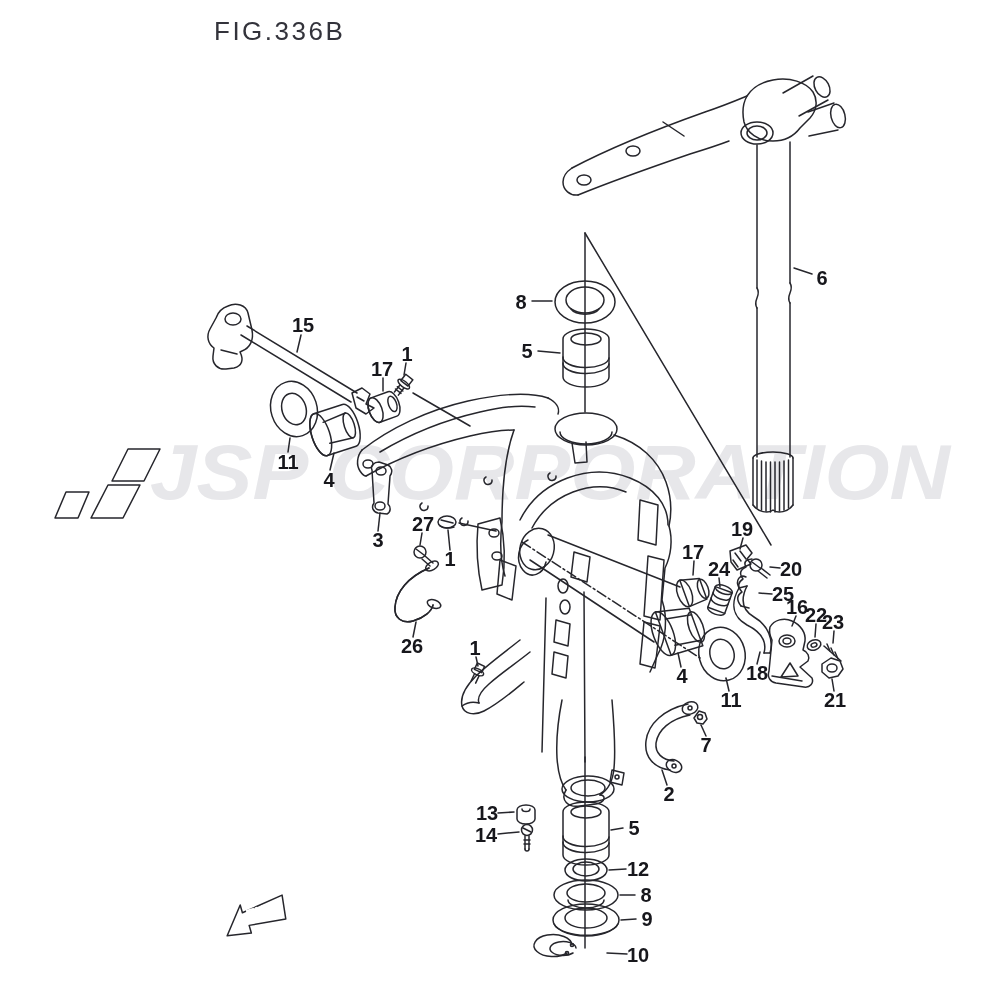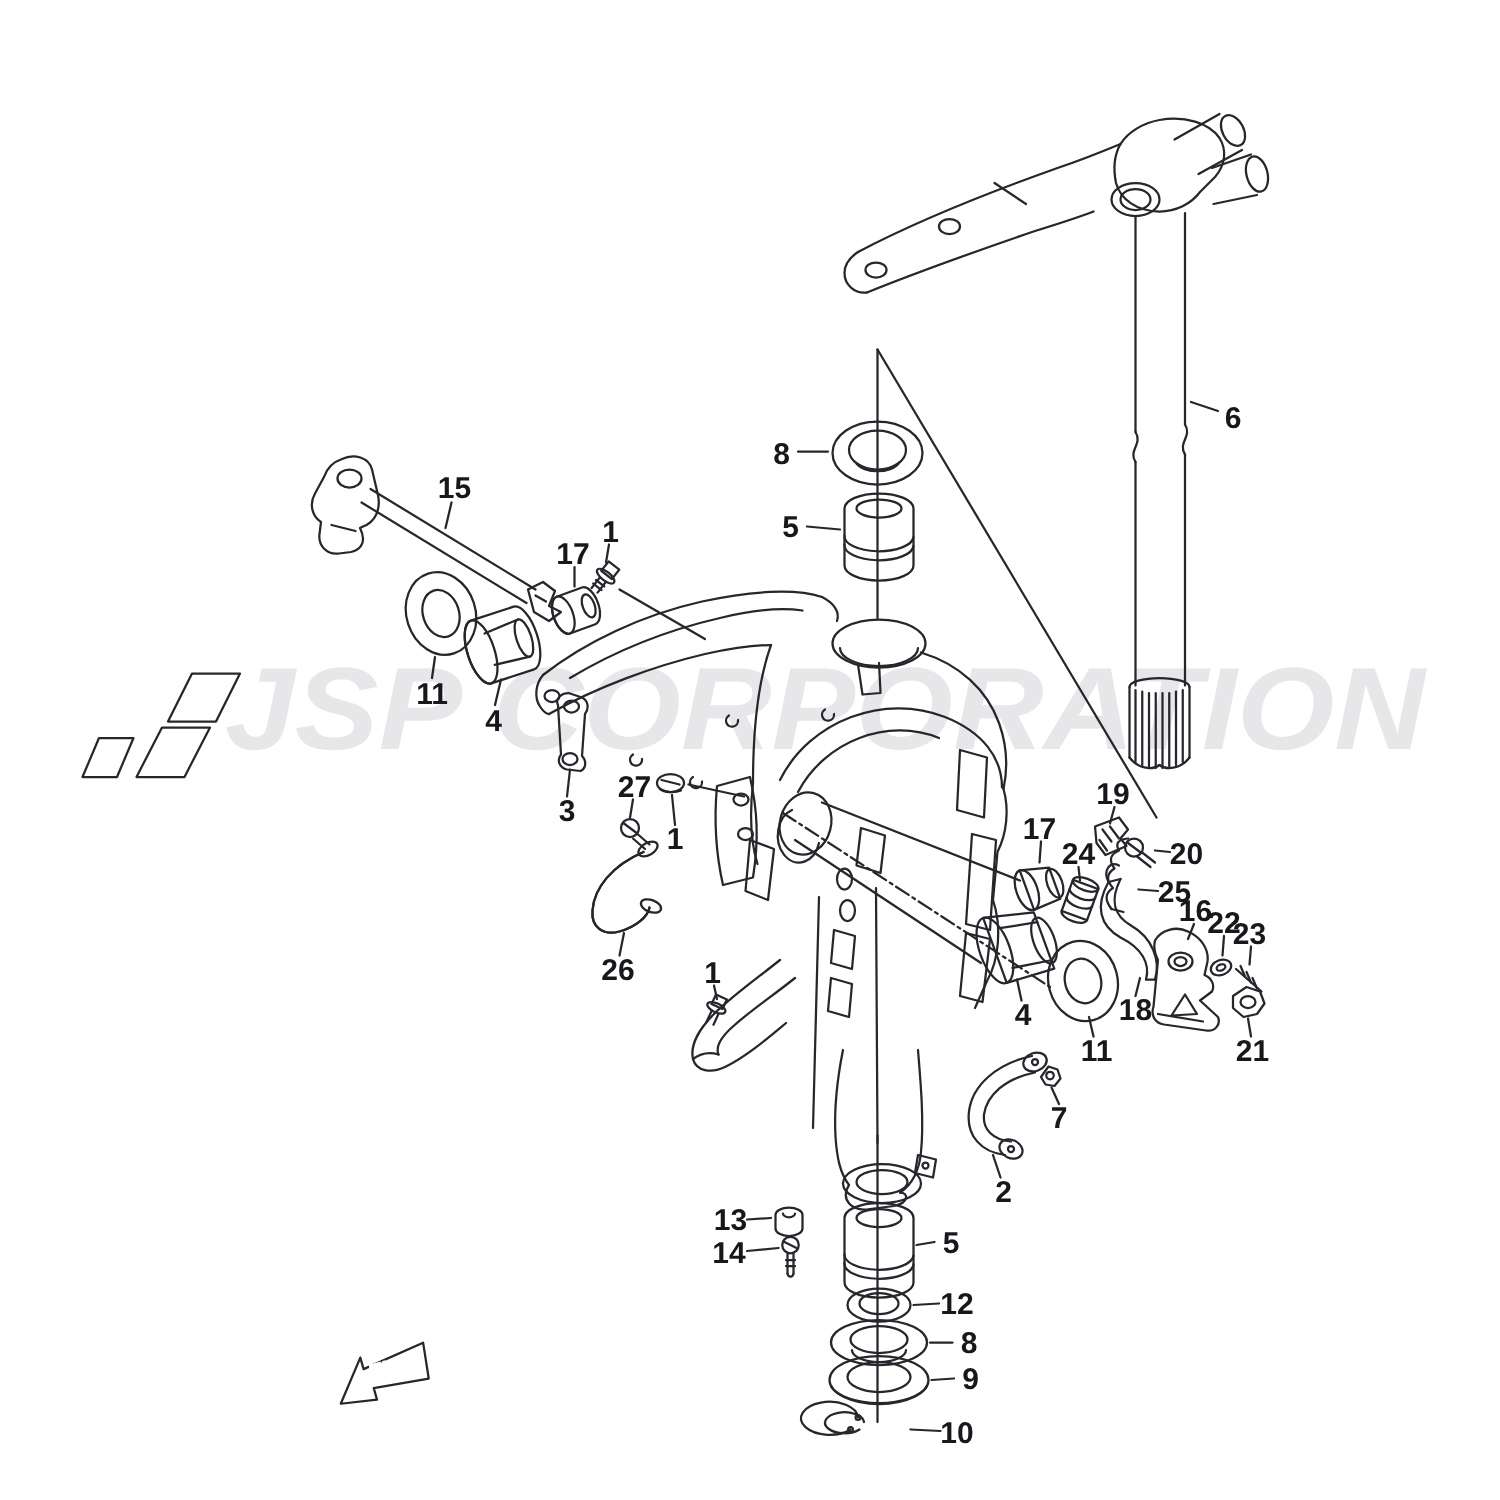--- a/index.html
+++ b/index.html
@@ -24,20 +24,21 @@
   .fwd-text{font-family:"Liberation Sans",sans-serif;font-weight:bold;font-style:italic;
             font-size:17px;fill:#ffffff;stroke:none;text-anchor:middle;}
   .wire{stroke:#26262c;stroke-width:5;fill:none;}
   .wirecore{stroke:#ffffff;stroke-width:2.4;fill:none;}
 </style>
 </head>
 <body>
 
 <div class="stage">
 
+  <div class="fig-title">FIG.336B</div>
 
   <svg class="art" width="1000" height="1000" viewBox="0 0 1000 1000">
 
     <defs>
       <pattern id="ht" patternUnits="userSpaceOnUse" width="4.5" height="4.5" patternTransform="rotate(40)">
         <line x1="0" y1="0" x2="0" y2="4.5" stroke="#2a2a30" stroke-width="1"></line>
       </pattern>
     </defs>
 
     <g>

